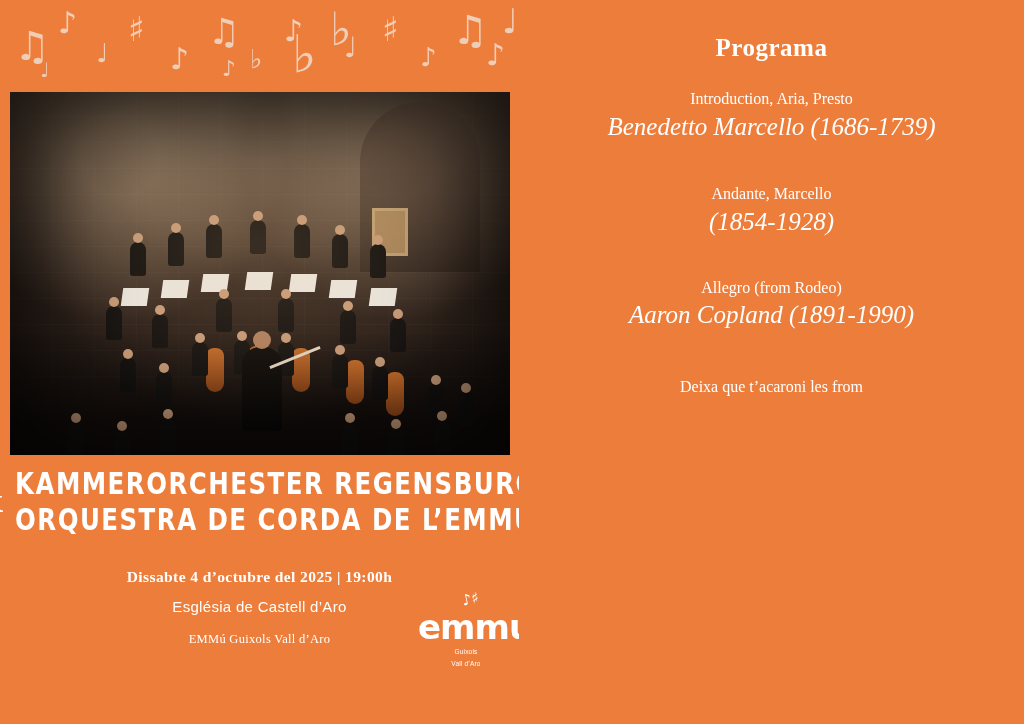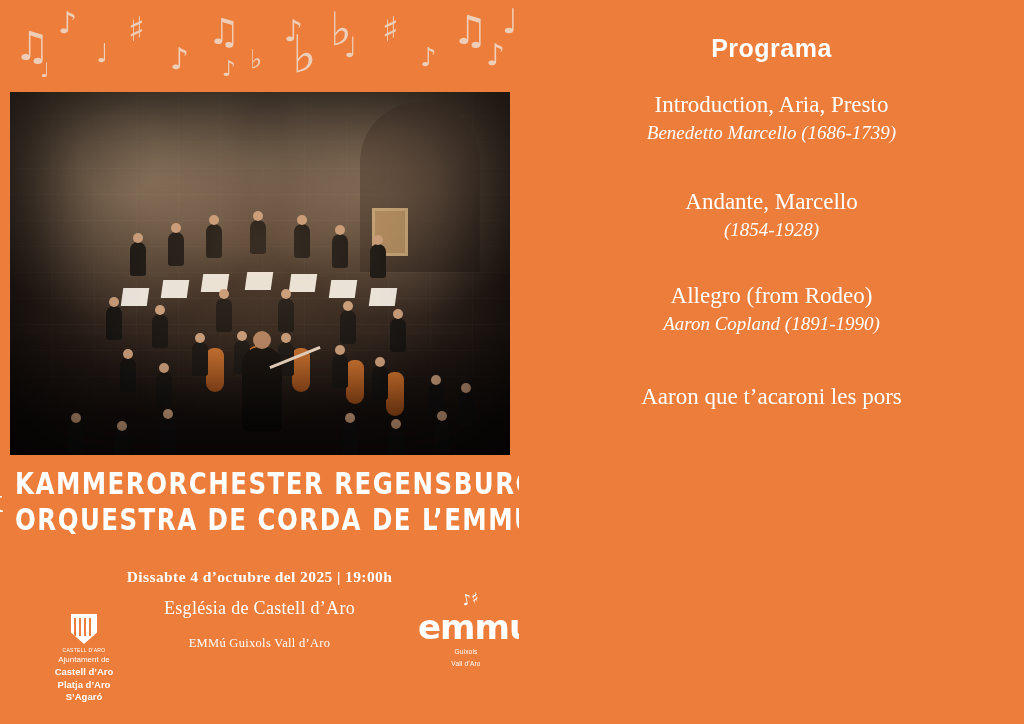--- a/index.html
+++ b/index.html
@@ -158,22 +158,22 @@
     color: #fff;
   }
   .details .d1 {
     font-family: "Liberation Serif", serif;
     font-weight: 700;
     font-size: 15.5px;
     letter-spacing: .4px;
     margin-bottom: 12px;
   }
   .details .d2 {
-    font-family: Liberation Serif, serif;
-    font-size: 18px;
+    font-family: Liberation Sans, sans-serif;
+    font-size: 15px;
     letter-spacing: .3px;
     margin-bottom: 14px;
   }
   .details .d3 {
     font-family: "Liberation Serif", serif;
     font-size: 12.5px;
     letter-spacing: .3px;
     line-height: 1.6;
   }
   
@@ -226,36 +226,36 @@
   
   .right {
     position: relative;
     width: 505px; height: 724px;
     background: #ED7D3A;
     color: #fff;
     padding: 34px 26px 20px;
     text-align: center;
   }
   .programa-title {
-    font-family: Liberation Sans, sans-serif;
+    font-family: Liberation Serif, serif;
     font-weight: 700;
     font-size: 25px;
     letter-spacing: .5px;
     margin-bottom: 26px;
   }
   .work { margin-bottom: 26px; }
   .work .w-title {
     font-family: "Liberation Serif", serif;
-    font-size: 23px;
+    font-size: 16px;
     line-height: 1.35;
   }
   .work .w-composer {
     font-family: "Liberation Serif", serif;
     font-style: italic;
-    font-size: 19px;
+    font-size: 25px;
     line-height: 1.35;
   }
   .work.sp1 { margin-bottom: 40px; }
   .work.sp2 { margin-bottom: 38px; }
   .work.sp3 { margin-bottom: 42px; }
   .work.sp4 { margin-bottom: 44px; }
 </style>
 </head>
 <body>
 
@@ -350,28 +350,20 @@
         <div class="title-line">ORQUESTRA DE CORDA DE L’EMMÚ</div>
       </div>
     </div>
 
     <div class="details">
       <div class="d1">Dissabte 4 d’octubre del 2025 | 19:00h</div>
       <div class="d2">Església de Castell d’Aro</div>
       <div class="d3">EMMú Guixols Vall d’Aro</div>
     </div>
 
-    <div class="logo-ajuntament">
-      <div class="crest"></div>
-      <div class="crestname">CASTELL D’ARO</div>
-      <div class="l1">Ajuntament de</div>
-      <div class="l2">Castell d’Aro</div>
-      <div class="l2">Platja d’Aro</div>
-      <div class="l2">S’Agaró</div>
-    </div>
 
     <div class="logo-emmu">
       <div class="tiny-notes">♪♯</div>
       <div class="word">emmú</div>
       <div class="sub">Guixols</div>
       <div class="sub">Vall d’Aro</div>
     </div>
   </div>
 
   <div class="divider"></div>
@@ -391,16 +383,16 @@
 
     <div class="work sp3">
       <div class="w-title">Allegro (from Rodeo)</div>
       <div class="w-composer">Aaron Copland (1891-1990)</div>
     </div>
 
     <div class="work sp4">
     </div>
 
     <div class="work">
-      <div class="w-title">Aaron que t’acaroni les pors</div>
+      <div class="w-title">Deixa que t’acaroni les from</div>
     </div>
   </div>
 </div>
 
 </body></html>

